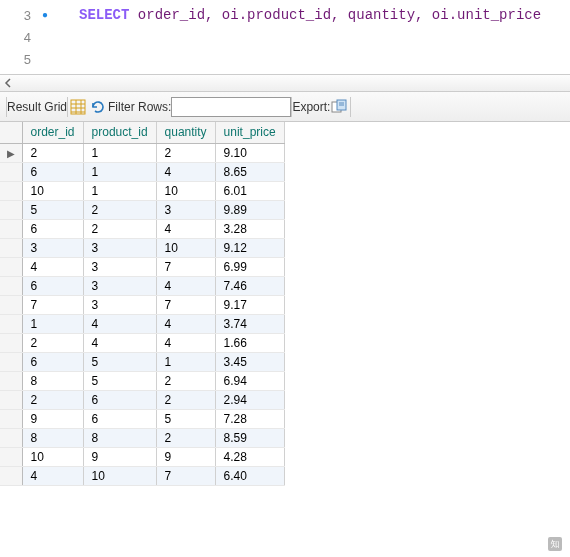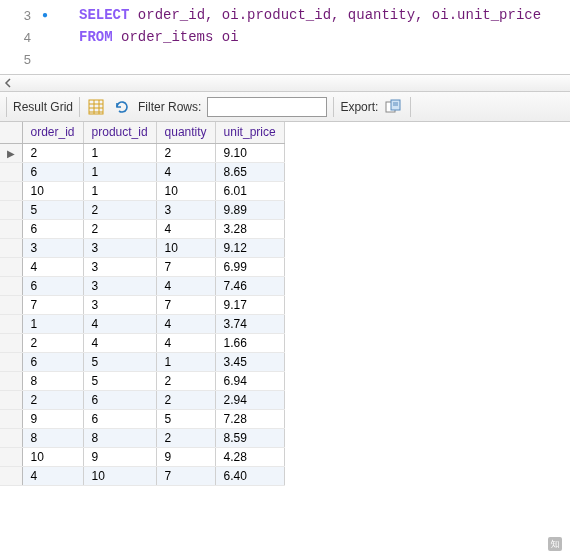--- a/index.html
+++ b/index.html
@@ -54,21 +54,20 @@
     .toolbar {
       background: linear-gradient(#fafafa, #eee);
       border-bottom: 1px solid #c9c9c9;
       height: 30px;
       display: flex;
       align-items: center;
       font-family: Arial, sans-serif;
       font-size: 12px;
       color: #333;
       padding: 0 6px;
-      gap: 6px;
     }
     .toolbar .sep {
       width: 1px;
       height: 20px;
       background: #c9c9c9;
     }
     .toolbar .label { white-space: nowrap; }
     .toolbar .icon-btn {
       width: 20px;
       height: 20px;
@@ -97,21 +96,21 @@
       border-bottom: 1px solid #e8e8e8;
       padding: 2px 8px;
       text-align: left;
       height: 19px;
       white-space: nowrap;
     }
     .grid th {
       background: #f5f5f5;
       border-bottom: 1px solid #bbb;
       font-weight: normal;
-      color: #4c1d95;
+      color: #0f766e;
       height: 21px;
     }
     .grid .rowhead {
       width: 22px;
       min-width: 22px;
       background: #f5f5f5;
       border-right: 1px solid #bbb;
       text-align: center;
       color: #666;
       padding: 0;
@@ -144,21 +143,20 @@
 
 <div class="editor" id="editor">
     <div class="editor-line">
       <div class="gutter">3</div>
       <div class="marker">●</div>
       <div class="code"><span class="kw">SELECT</span><span class="tok"> order_id, oi.product_id, quantity, oi.unit_price</span></div>
     </div>
     <div class="editor-line">
       <div class="gutter">4</div>
       <div class="marker"></div>
-      <div class="code"><span class="kw">FROM</span><span class="tok"> order_items oi</span></div>
     </div>
     <div class="editor-line">
       <div class="gutter">5</div>
       <div class="marker"></div>
     </div>
   </div>
 
 <div class="collapse-bar">
   <span>
     <svg width="10" height="10" viewBox="0 0 10 10">

